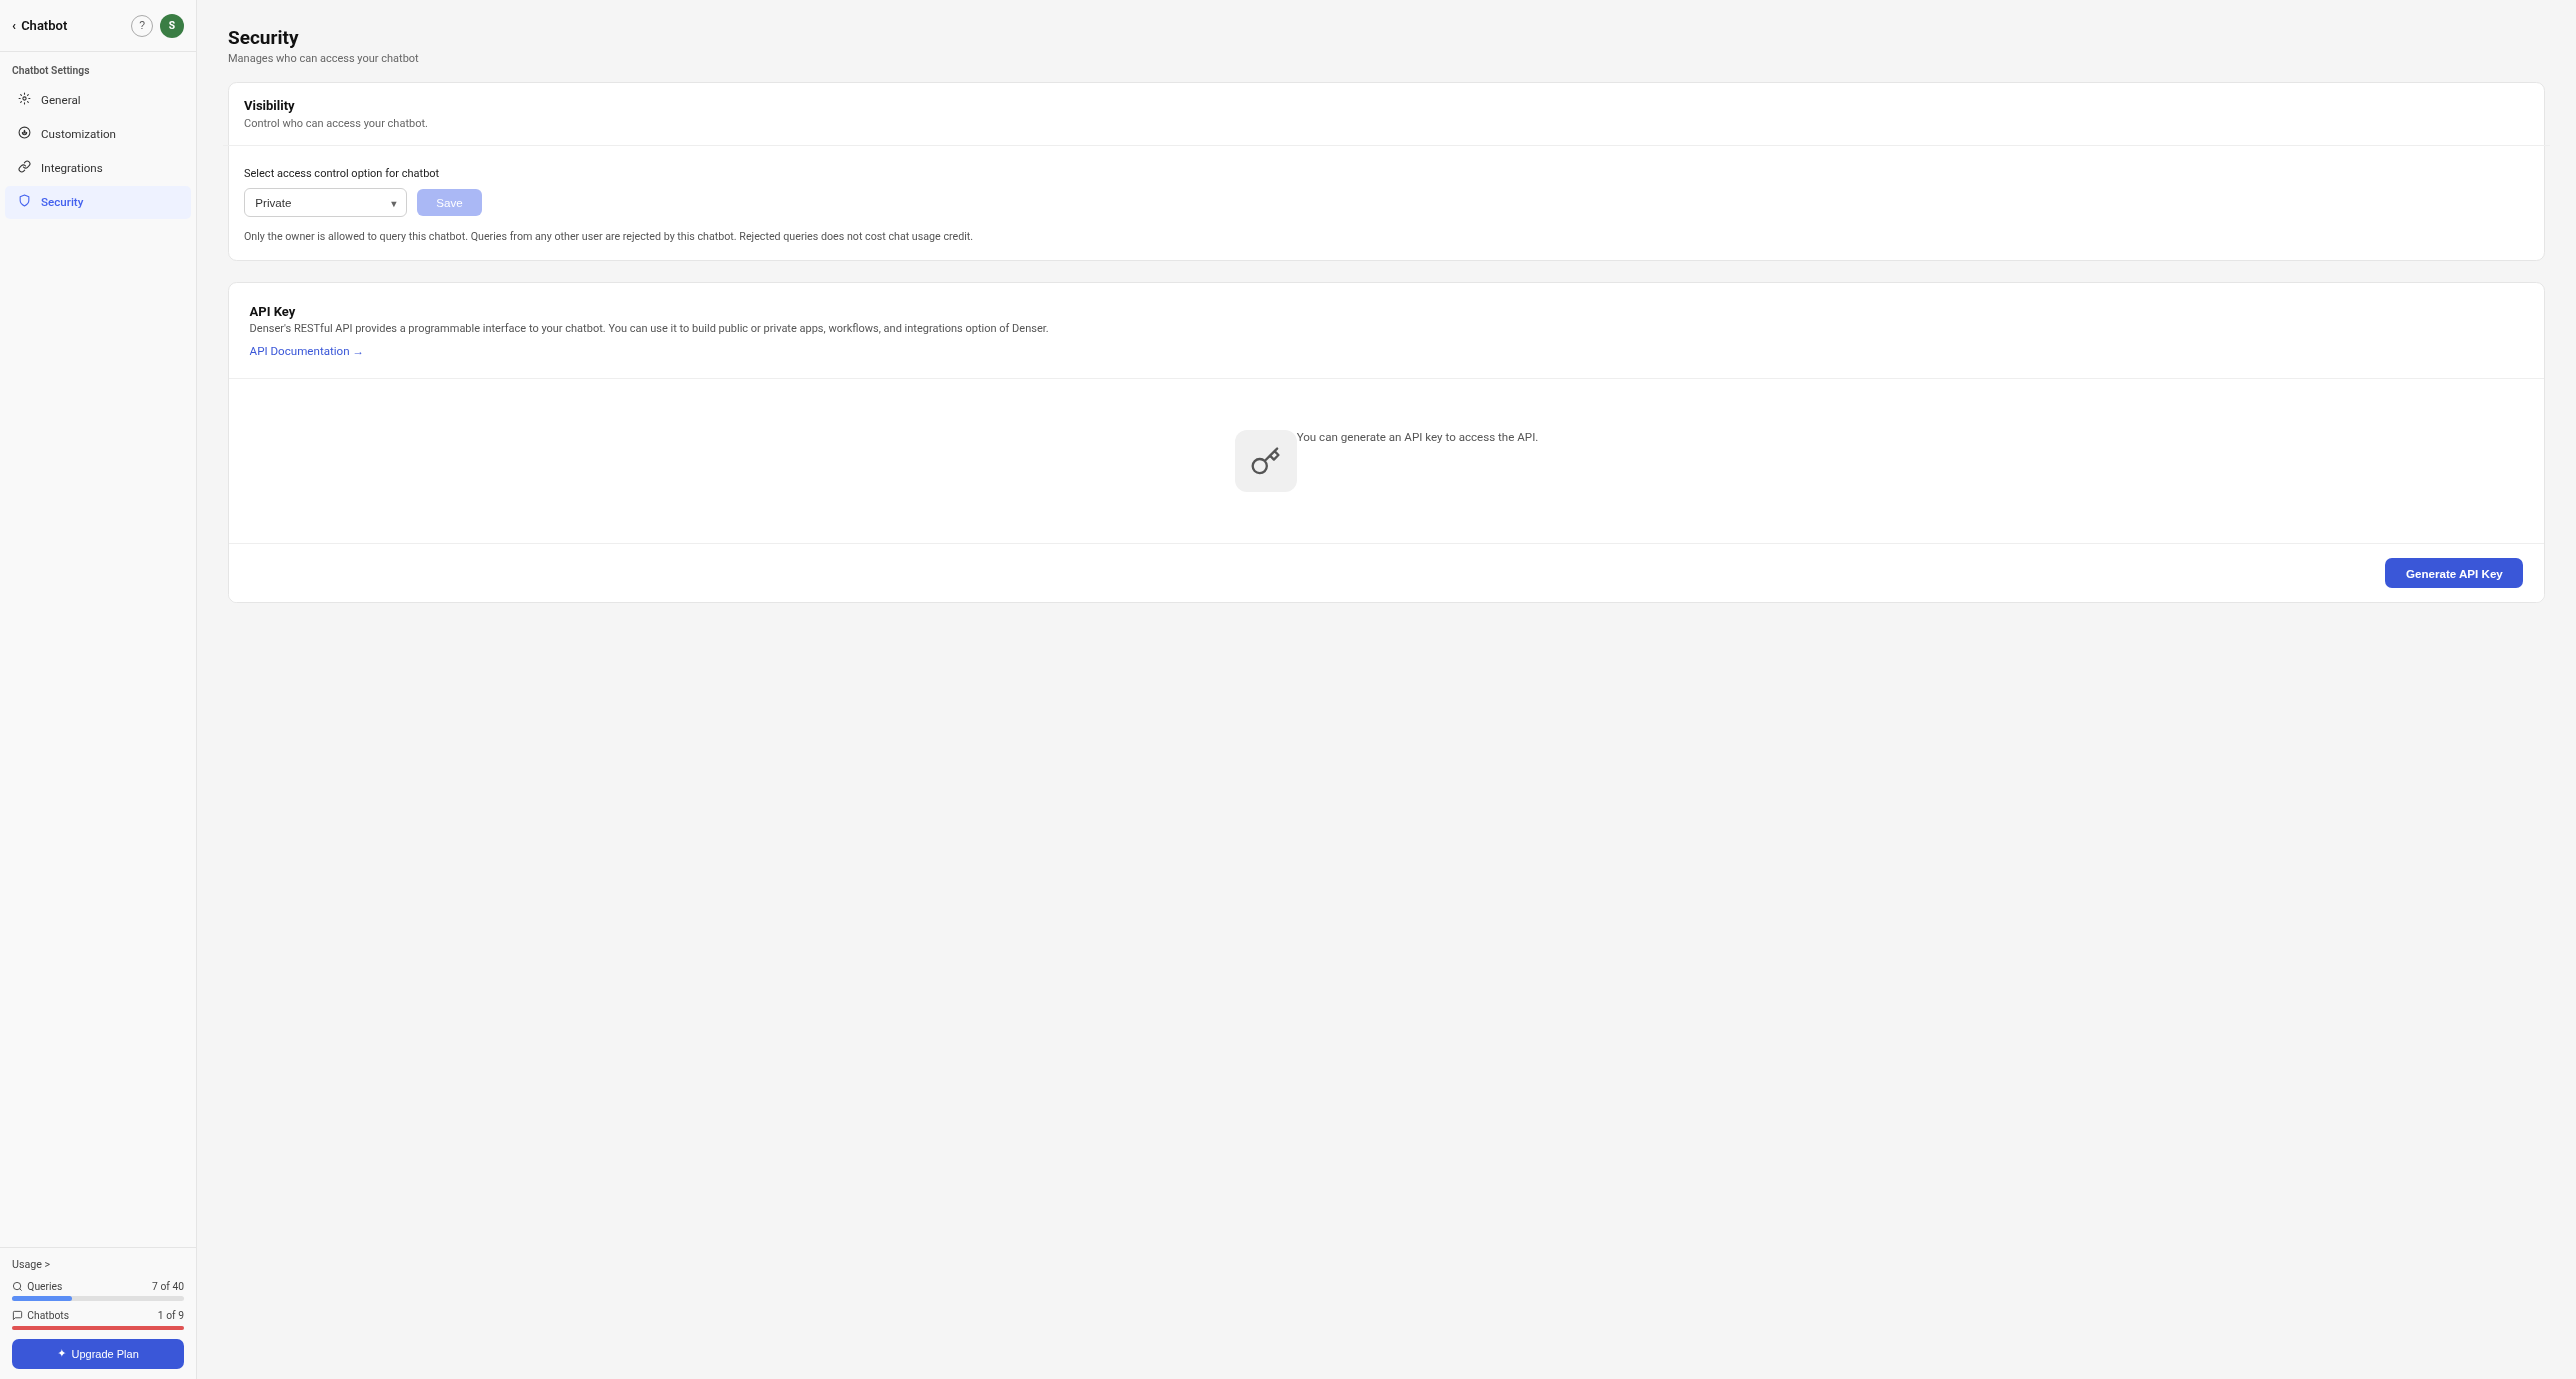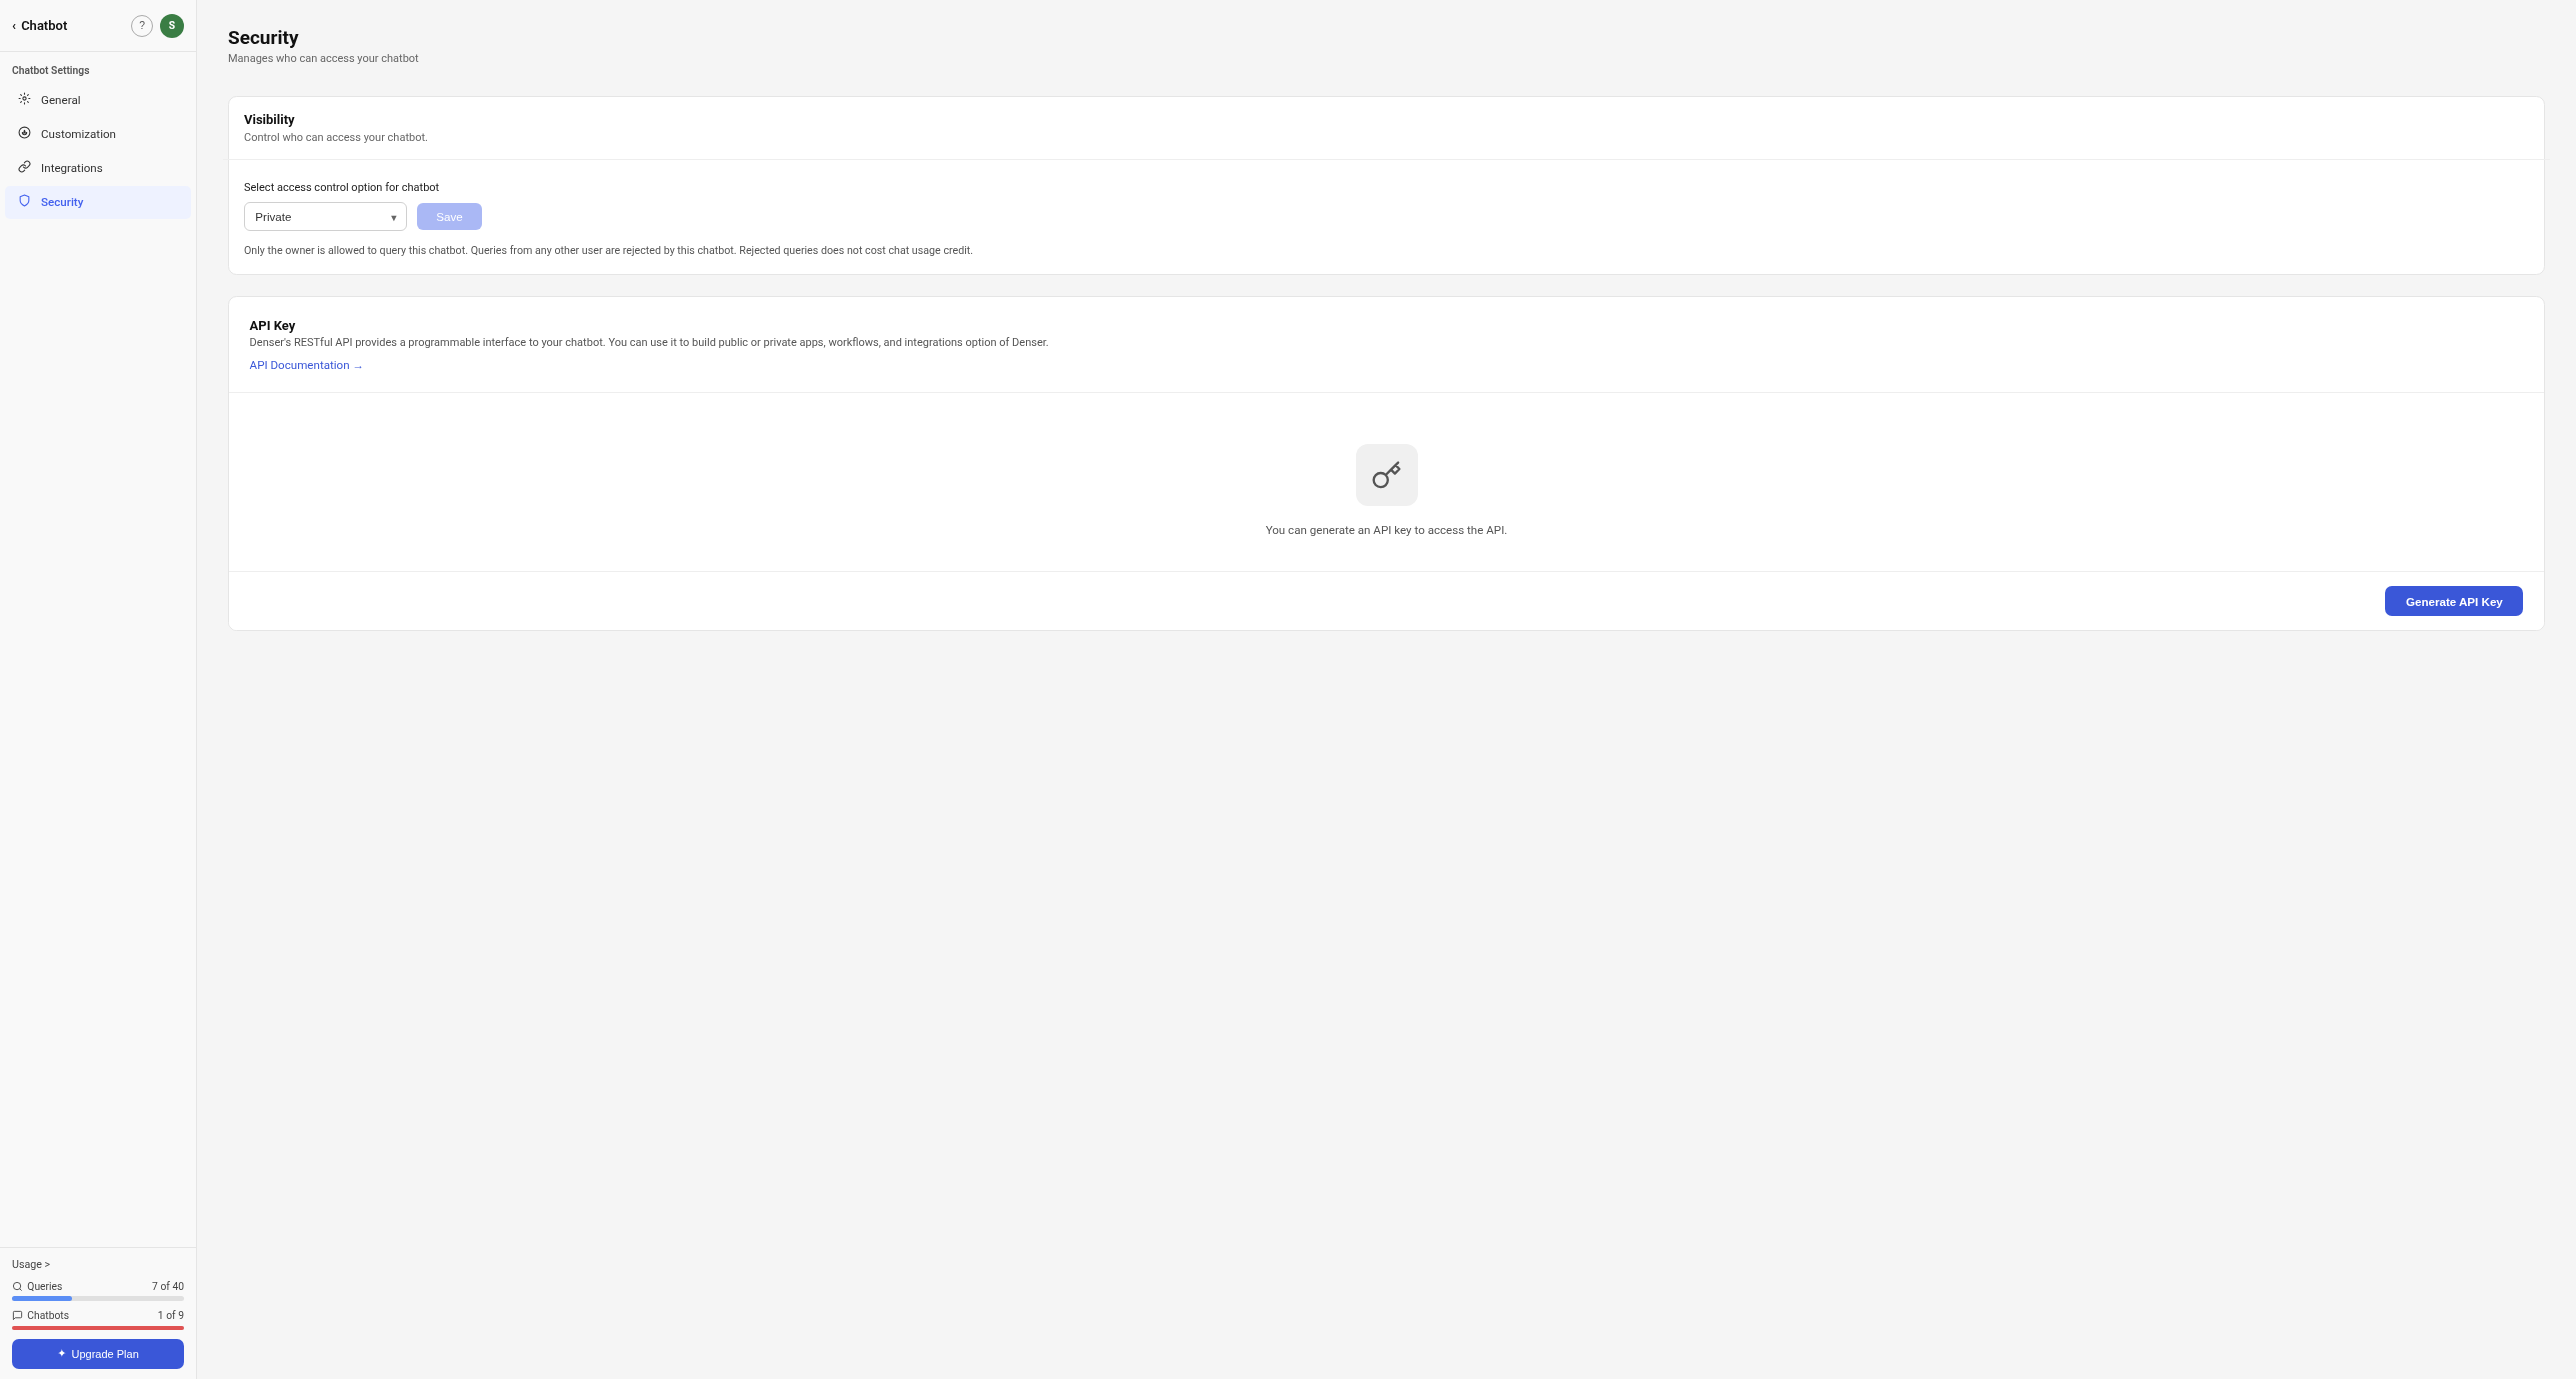--- a/index.html
+++ b/index.html
@@ -188,21 +188,21 @@
     .page-title {
       font-size: 19px;
       font-weight: 700;
       color: #111;
       margin-bottom: 3.4px;
     }
 
     .page-subtitle {
       font-size: 11px;
       color: #666;
-      margin-bottom: 31px;
+      margin-bottom: 17px;
     }
 
     .card {
       background: white;
       border: 0.9px solid #e5e5e5;
       border-radius: 8.6px;
       padding: 15px;
       margin-bottom: 21px;
     }
 
@@ -294,22 +294,20 @@
     }
 
     .api-key-card-header {
       padding: 20.6px;
       border-bottom: 0.9px solid #eee;
     }
 
     .api-key-card-body {
       padding: 51px 20.6px 34px;
       display: flex;
-      flex-direction: column;
-      align-items: center;
       justify-content: center;
     }
 
     .key-icon-box {
       width: 62px;
       height: 62px;
       background: #f0f0f0;
       border-radius: 12px;
       display: flex;
       align-items: center;

